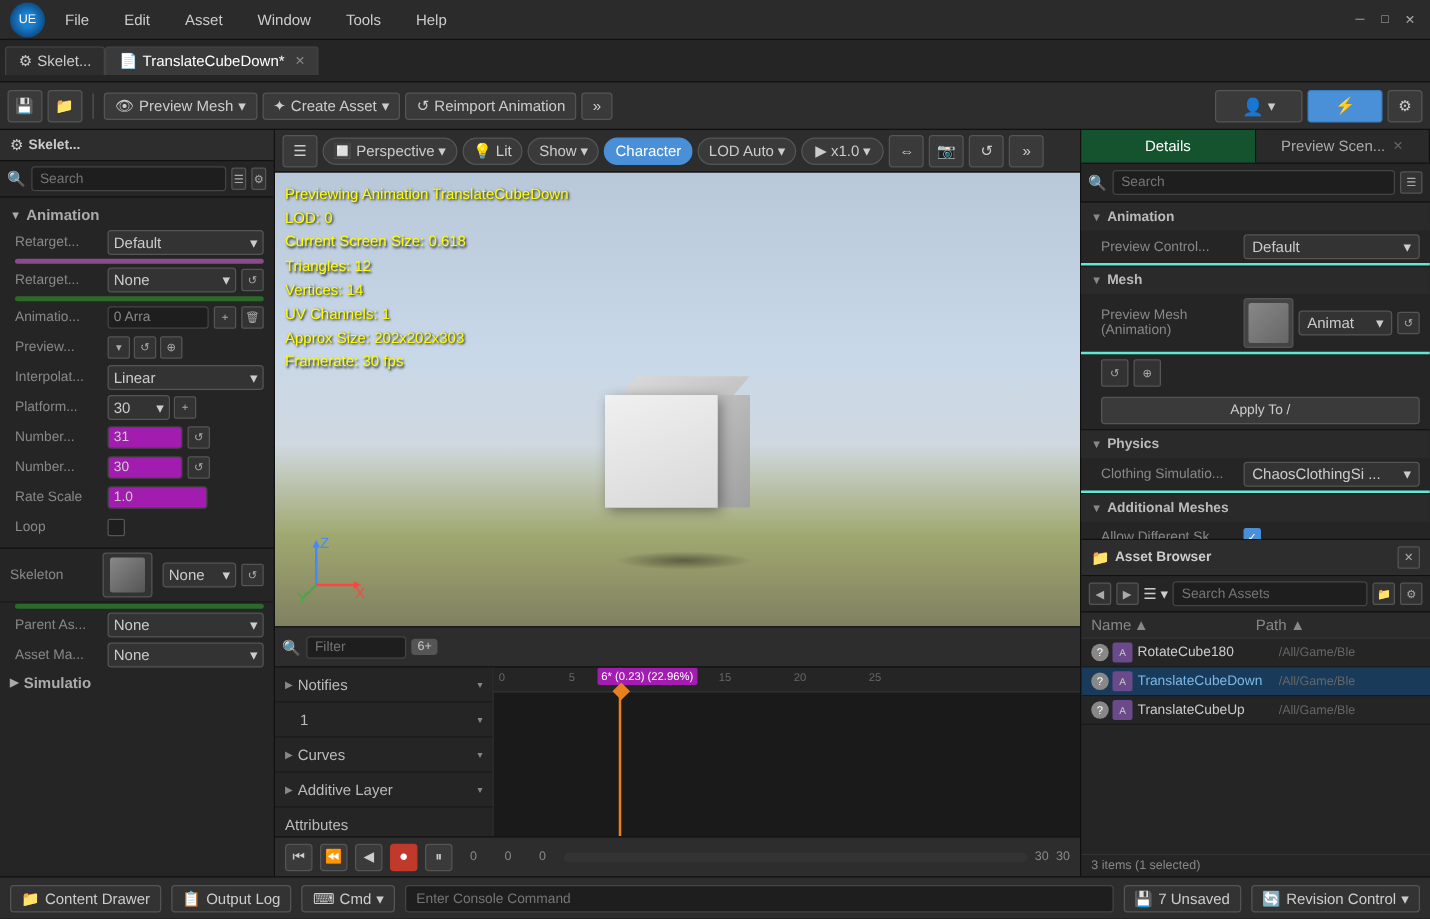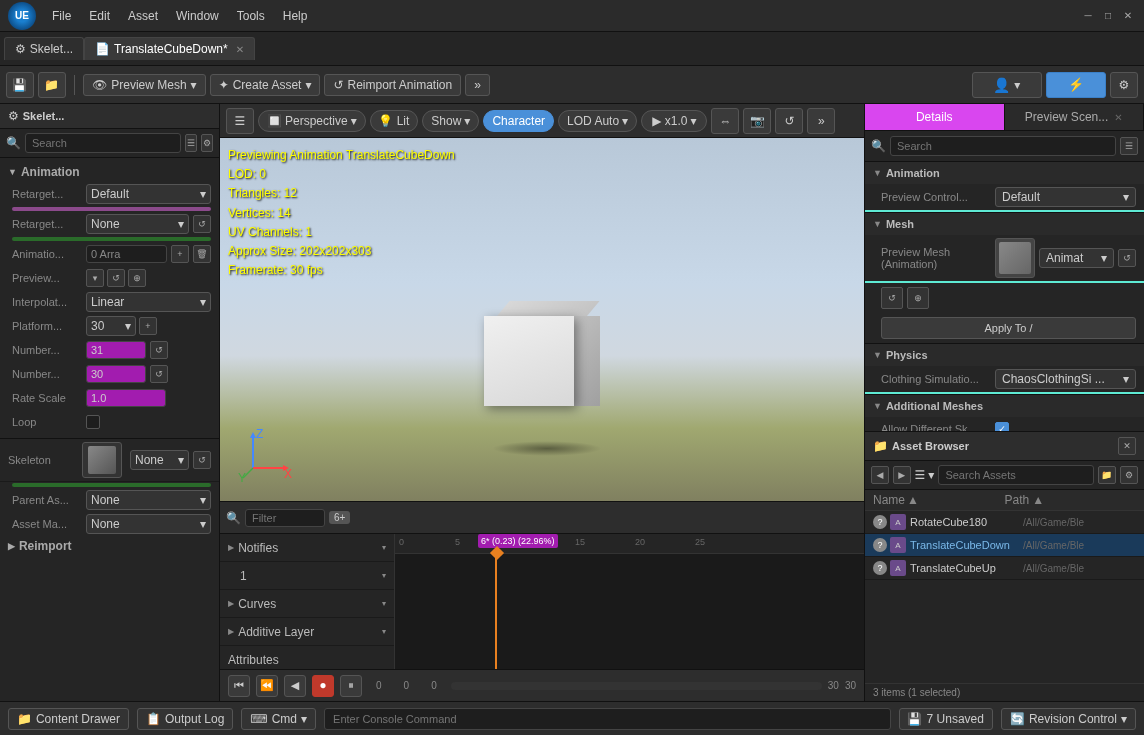--- a/index.html
+++ b/index.html
@@ -1,21 +1,21 @@
 <!DOCTYPE html>
 <html><head>
   <meta charset="utf-8">
   <style>
     * { box-sizing: border-box; margin: 0; padding: 0; font-family: 'Segoe UI', Arial, sans-serif; font-size: 12px; }
     body { background: #1a1a1a; color: #ccc; width: 1144px; height: 735px; overflow: hidden; display: flex; flex-direction: column; }
 
     
     .titlebar { background: #2b2b2b; height: 32px; display: flex; align-items: center; padding: 0 8px; gap: 8px; border-bottom: 1px solid #111; }
-    .titlebar-logo { width: 28px; height: 28px; background: radial-gradient(circle, #1a7fcf 30%, #0d4f8a 70%); border-radius: 50%; display: flex; align-items: center; justify-content: center; font-weight: bold; color: white; font-size: 10px; flex-shrink: 0; }
-    .titlebar-menus { display: flex; gap: 2px; }
+    .titlebar-logo { width: 28px; height: 28px; background: radial-gradient(circle, #1a7fcf 30%, #0d4f8a 70%); border-radius: 50%; display: flex; align-items: center; justify-content: center; font-weight: normal; color: white; font-size: 10px; flex-shrink: 0; }
+    .titlebar-menus { display: flex; gap: 12px; }
     .titlebar-menu-item { padding: 3px 8px; color: #ccc; cursor: pointer; border-radius: 3px; }
     .titlebar-spacer { flex: 1; }
     .titlebar-controls { display: flex; gap: 4px; }
     .titlebar-btn { width: 16px; height: 16px; border-radius: 2px; display: flex; align-items: center; justify-content: center; color: #aaa; cursor: pointer; font-size: 10px; }
 
     
     .tabbar { background: #252525; height: 34px; display: flex; align-items: center; padding: 0 4px; border-bottom: 1px solid #111; }
     .tab { display: flex; align-items: center; gap: 4px; padding: 4px 10px; background: #2e2e2e; border: 1px solid #444; border-bottom: none; border-radius: 3px 3px 0 0; color: #ccc; cursor: pointer; font-size: 11px; }
     .tab.active { background: #3a3a3a; color: #fff; }
     .tab-close { color: #888; font-size: 10px; margin-left: 4px; }
@@ -76,21 +76,21 @@
     .transport-btn { width: 22px; height: 22px; display: flex; align-items: center; justify-content: center; background: #3a3a3a; border: 1px solid #555; border-radius: 3px; cursor: pointer; color: #ccc; font-size: 11px; }
     .transport-btn.record { background: #c0392b; border-color: #c0392b; color: white; }
     .transport-time { color: #888; font-size: 10px; padding: 0 8px; }
     .transport-slider { flex: 1; height: 8px; background: #333; border-radius: 4px; }
     .transport-end { color: #888; font-size: 10px; }
 
     
     .right-panel { width: 280px; background: #252525; border-left: 1px solid #111; display: flex; flex-direction: column; overflow: hidden; flex-shrink: 0; }
     .right-panel-tabs { display: flex; background: #2a2a2a; border-bottom: 1px solid #111; }
     .rpanel-tab { flex: 1; padding: 6px; display: flex; align-items: center; justify-content: center; gap: 4px; color: #aaa; cursor: pointer; font-size: 11px; border-right: 1px solid #111; }
-    .rpanel-tab.active { background: #d946ef; color: #fff; }
+    .rpanel-tab.active { background: #14532d; color: #fff; }
     .rpanel-tab-close { color: #666; font-size: 10px; margin-left: 2px; }
     .details-search { padding: 5px 6px; border-bottom: 1px solid #111; display: flex; align-items: center; gap: 4px; }
     .details-search-input { flex: 1; background: #1e1e1e; border: 1px solid #444; border-radius: 3px; padding: 3px 6px; color: #ccc; font-size: 11px; }
     .details-section { border-bottom: 1px solid #111; }
     .details-section-header { display: flex; align-items: center; padding: 5px 8px; gap: 4px; cursor: pointer; background: #2a2a2a; }
     .details-section-label { font-size: 11px; font-weight: bold; color: #bbb; flex: 1; }
     .details-prop-row { display: flex; align-items: center; padding: 3px 8px 3px 16px; gap: 4px; min-height: 26px; border-bottom: 2px solid #5eead4; }
     .details-prop-label { color: #888; font-size: 11px; width: 110px; flex-shrink: 0; overflow: hidden; text-overflow: ellipsis; }
     .details-prop-value { flex: 1; }
     .details-dropdown { background: #333; border: 1px solid #555; border-radius: 3px; padding: 2px 6px; color: #ccc; font-size: 11px; display: flex; align-items: center; justify-content: space-between; cursor: pointer; width: 100%; }
@@ -332,21 +332,21 @@
       <div class="prop-row">
         <span class="prop-label">Asset Ma...</span>
         <div class="prop-dropdown" style="flex:1;">
           <span>None</span>
             <span>▾</span>
         </div>
       </div>
 
       <div class="section-header">
         <span class="section-arrow">▶</span>
-        <span>Reimport</span>
+        <span>Simulatio</span>
       </div>
     </div>
   </div>
 
   <div class="center-area">
 
     <div class="viewport-bar">
       <div class="toolbar-icon-btn">☰</div>
       <div class="vp-btn">
         <span>🔲</span>
@@ -406,20 +406,21 @@
         <polygon points="51,40 45,37 45,43" fill="#ff4444"></polygon>
         <text x="46" y="50" fill="#ff4444" font-size="10">X</text>
 
         <line x1="15" y1="40" x2="5" y2="50" stroke="#44aa44" stroke-width="1.5"></line>
         <text x="0" y="54" fill="#44aa44" font-size="9">Y</text>
       </svg>
 
       <div class="viewport-info">
         <div>Previewing Animation TranslateCubeDown</div>
         <div>LOD: 0</div>
+        <div>Current Screen Size: 0.618</div>
         <div>Triangles: 12</div>
         <div>Vertices: 14</div>
         <div>UV Channels: 1</div>
         <div>Approx Size: 202x202x303</div>
         <div>Framerate: 30 fps</div>
       </div>
     </div>
 
     <div class="timeline-area">
       <div class="timeline-toolbar">

